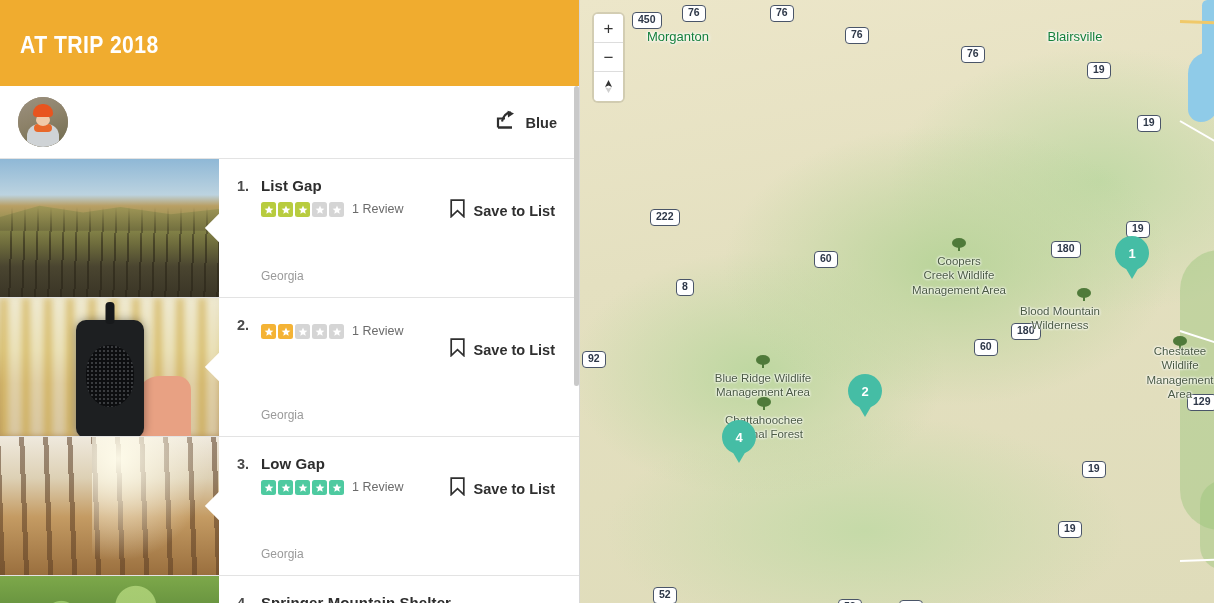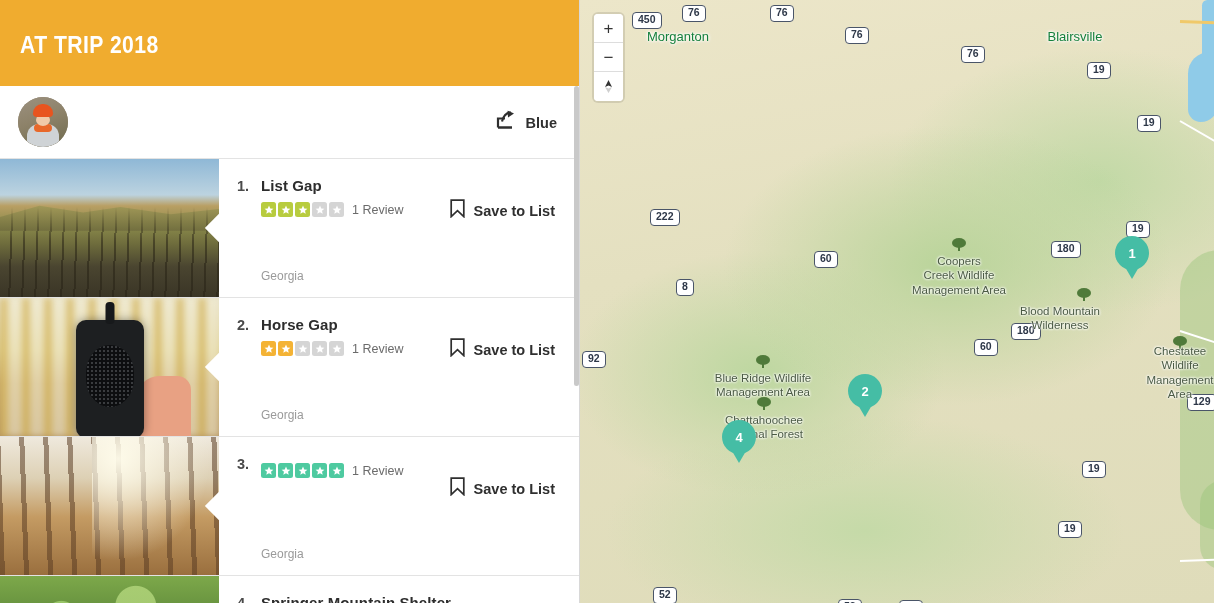--- a/index.html
+++ b/index.html
@@ -149,21 +149,21 @@
     font-size: 14.5px;
     color: #4a4a4a;
     font-weight: 600;
     padding-top: 1px;
   }
   .info { padding-left: 12px; flex: 1; }
   .place-name {
     font-size: 15px; font-weight: bold; color: #2d2d2d;
     letter-spacing: .1px;
   }
-  .rating-row { display: flex; align-items: center; margin-top: 8px; }
+  .rating-row { display: flex; align-items: flex-start; margin-top: 8px; }
   .stars { display: flex; gap: 2px; }
   .star {
     width: 15px; height: 15px;
     border-radius: 2.5px;
     display: flex; align-items: center; justify-content: center;
     background: #d5d5d5;
   }
   .star svg { width: 10px; height: 10px; display:block; }
   .review-count { font-size: 12.5px; color: #6b6b6b; margin-left: 8px; }
 
@@ -355,21 +355,20 @@
           <div class="thumb t2">
             <div class="hand"></div>
             <div class="radio"></div>
             <div class="grill"></div>
             <div class="notch"></div>
           </div>
           <div class="content">
             <div class="row-top">
               <div class="rank">2.</div>
               <div class="info">
-                <div class="place-name">Horse Gap</div>
                 <div class="rating-row">
                   <div class="stars">
                     <span class="star" style="background:#f4b335">
                       <svg viewBox="0 0 12 12">
                         <path d="M6 0.6 L7.5 4.1 L11.3 4.4 L8.4 6.9 L9.3 10.6 L6 8.6 L2.7 10.6 L3.6 6.9 L0.7 4.4 L4.5 4.1 Z" fill="#ffffff"></path>
                       </svg>
                     </span>
                     <span class="star" style="background:#f4b335">
                       <svg viewBox="0 0 12 12">
                         <path d="M6 0.6 L7.5 4.1 L11.3 4.4 L8.4 6.9 L9.3 10.6 L6 8.6 L2.7 10.6 L3.6 6.9 L0.7 4.4 L4.5 4.1 Z" fill="#ffffff"></path>
@@ -405,20 +404,21 @@
           </div>
         </div>
         <div class="item">
           <div class="thumb t3">
             <div class="notch"></div>
           </div>
           <div class="content">
             <div class="row-top">
               <div class="rank">3.</div>
               <div class="info">
+                <div class="place-name">Low Gap</div>
                 <div class="rating-row">
                   <div class="stars">
                     <span class="star" style="background:#4ecaa0">
                       <svg viewBox="0 0 12 12">
                         <path d="M6 0.6 L7.5 4.1 L11.3 4.4 L8.4 6.9 L9.3 10.6 L6 8.6 L2.7 10.6 L3.6 6.9 L0.7 4.4 L4.5 4.1 Z" fill="#ffffff"></path>
                       </svg>
                     </span>
                     <span class="star" style="background:#4ecaa0">
                       <svg viewBox="0 0 12 12">
                         <path d="M6 0.6 L7.5 4.1 L11.3 4.4 L8.4 6.9 L9.3 10.6 L6 8.6 L2.7 10.6 L3.6 6.9 L0.7 4.4 L4.5 4.1 Z" fill="#ffffff"></path>

